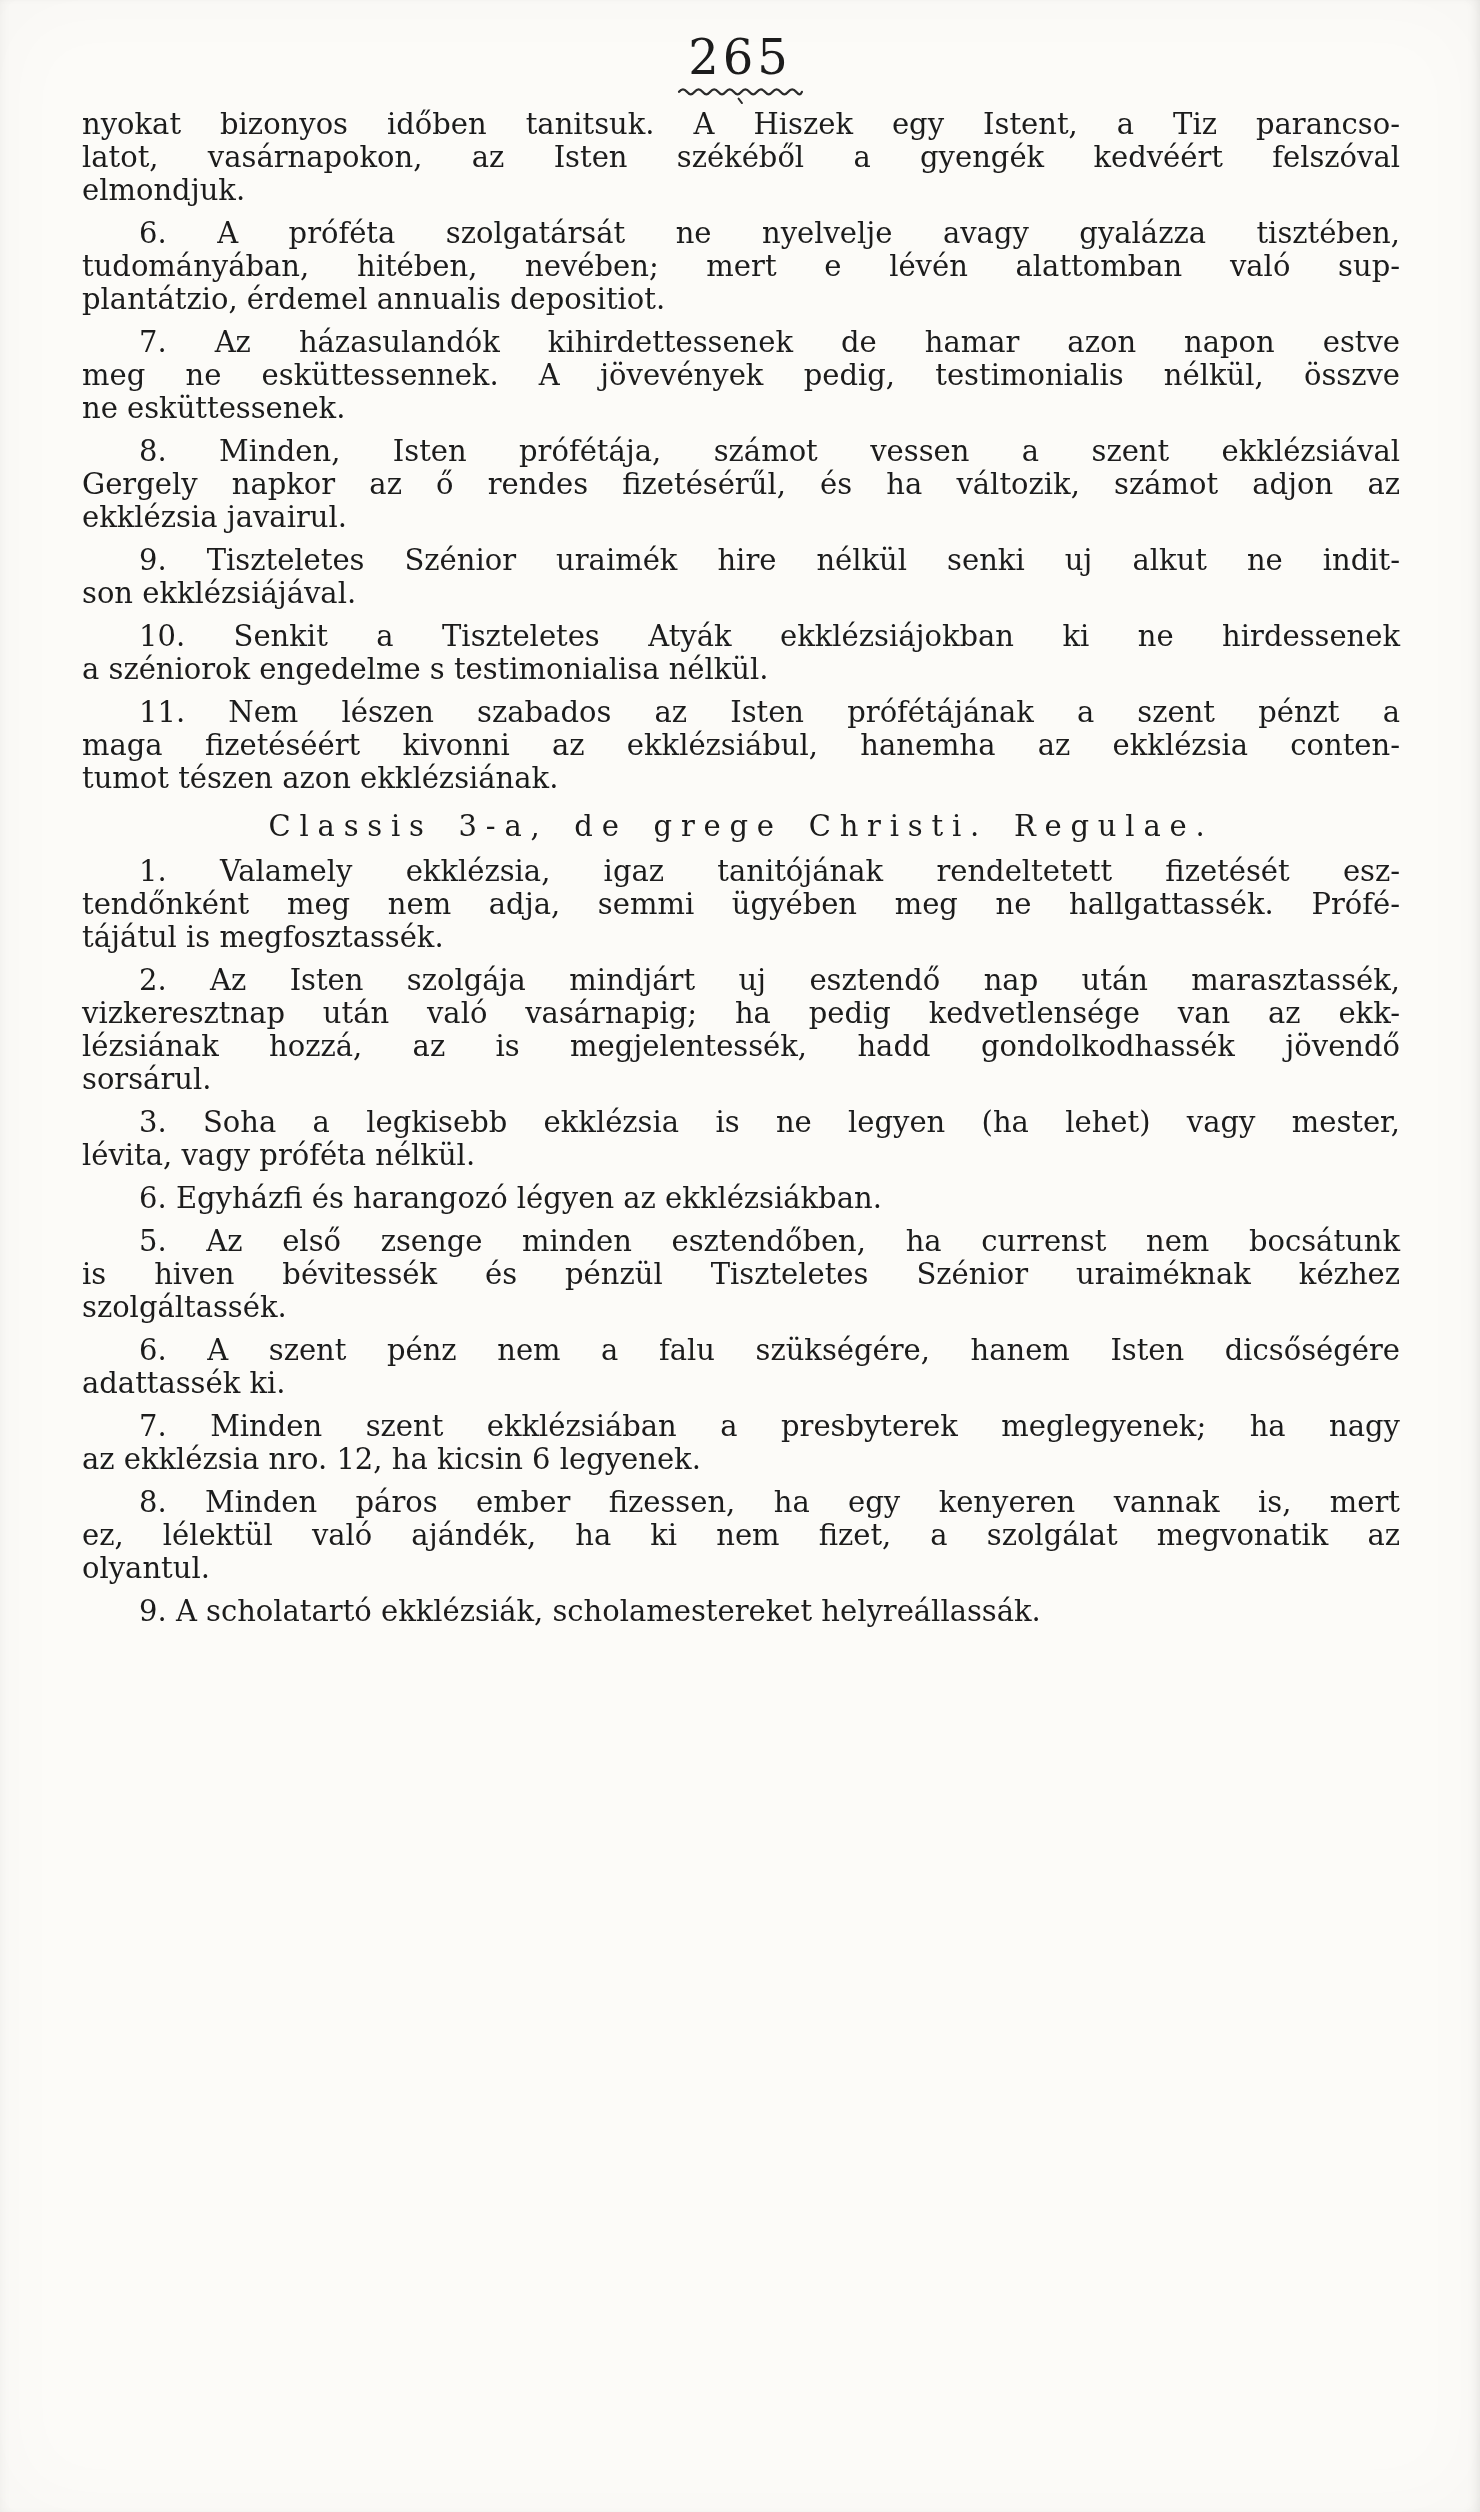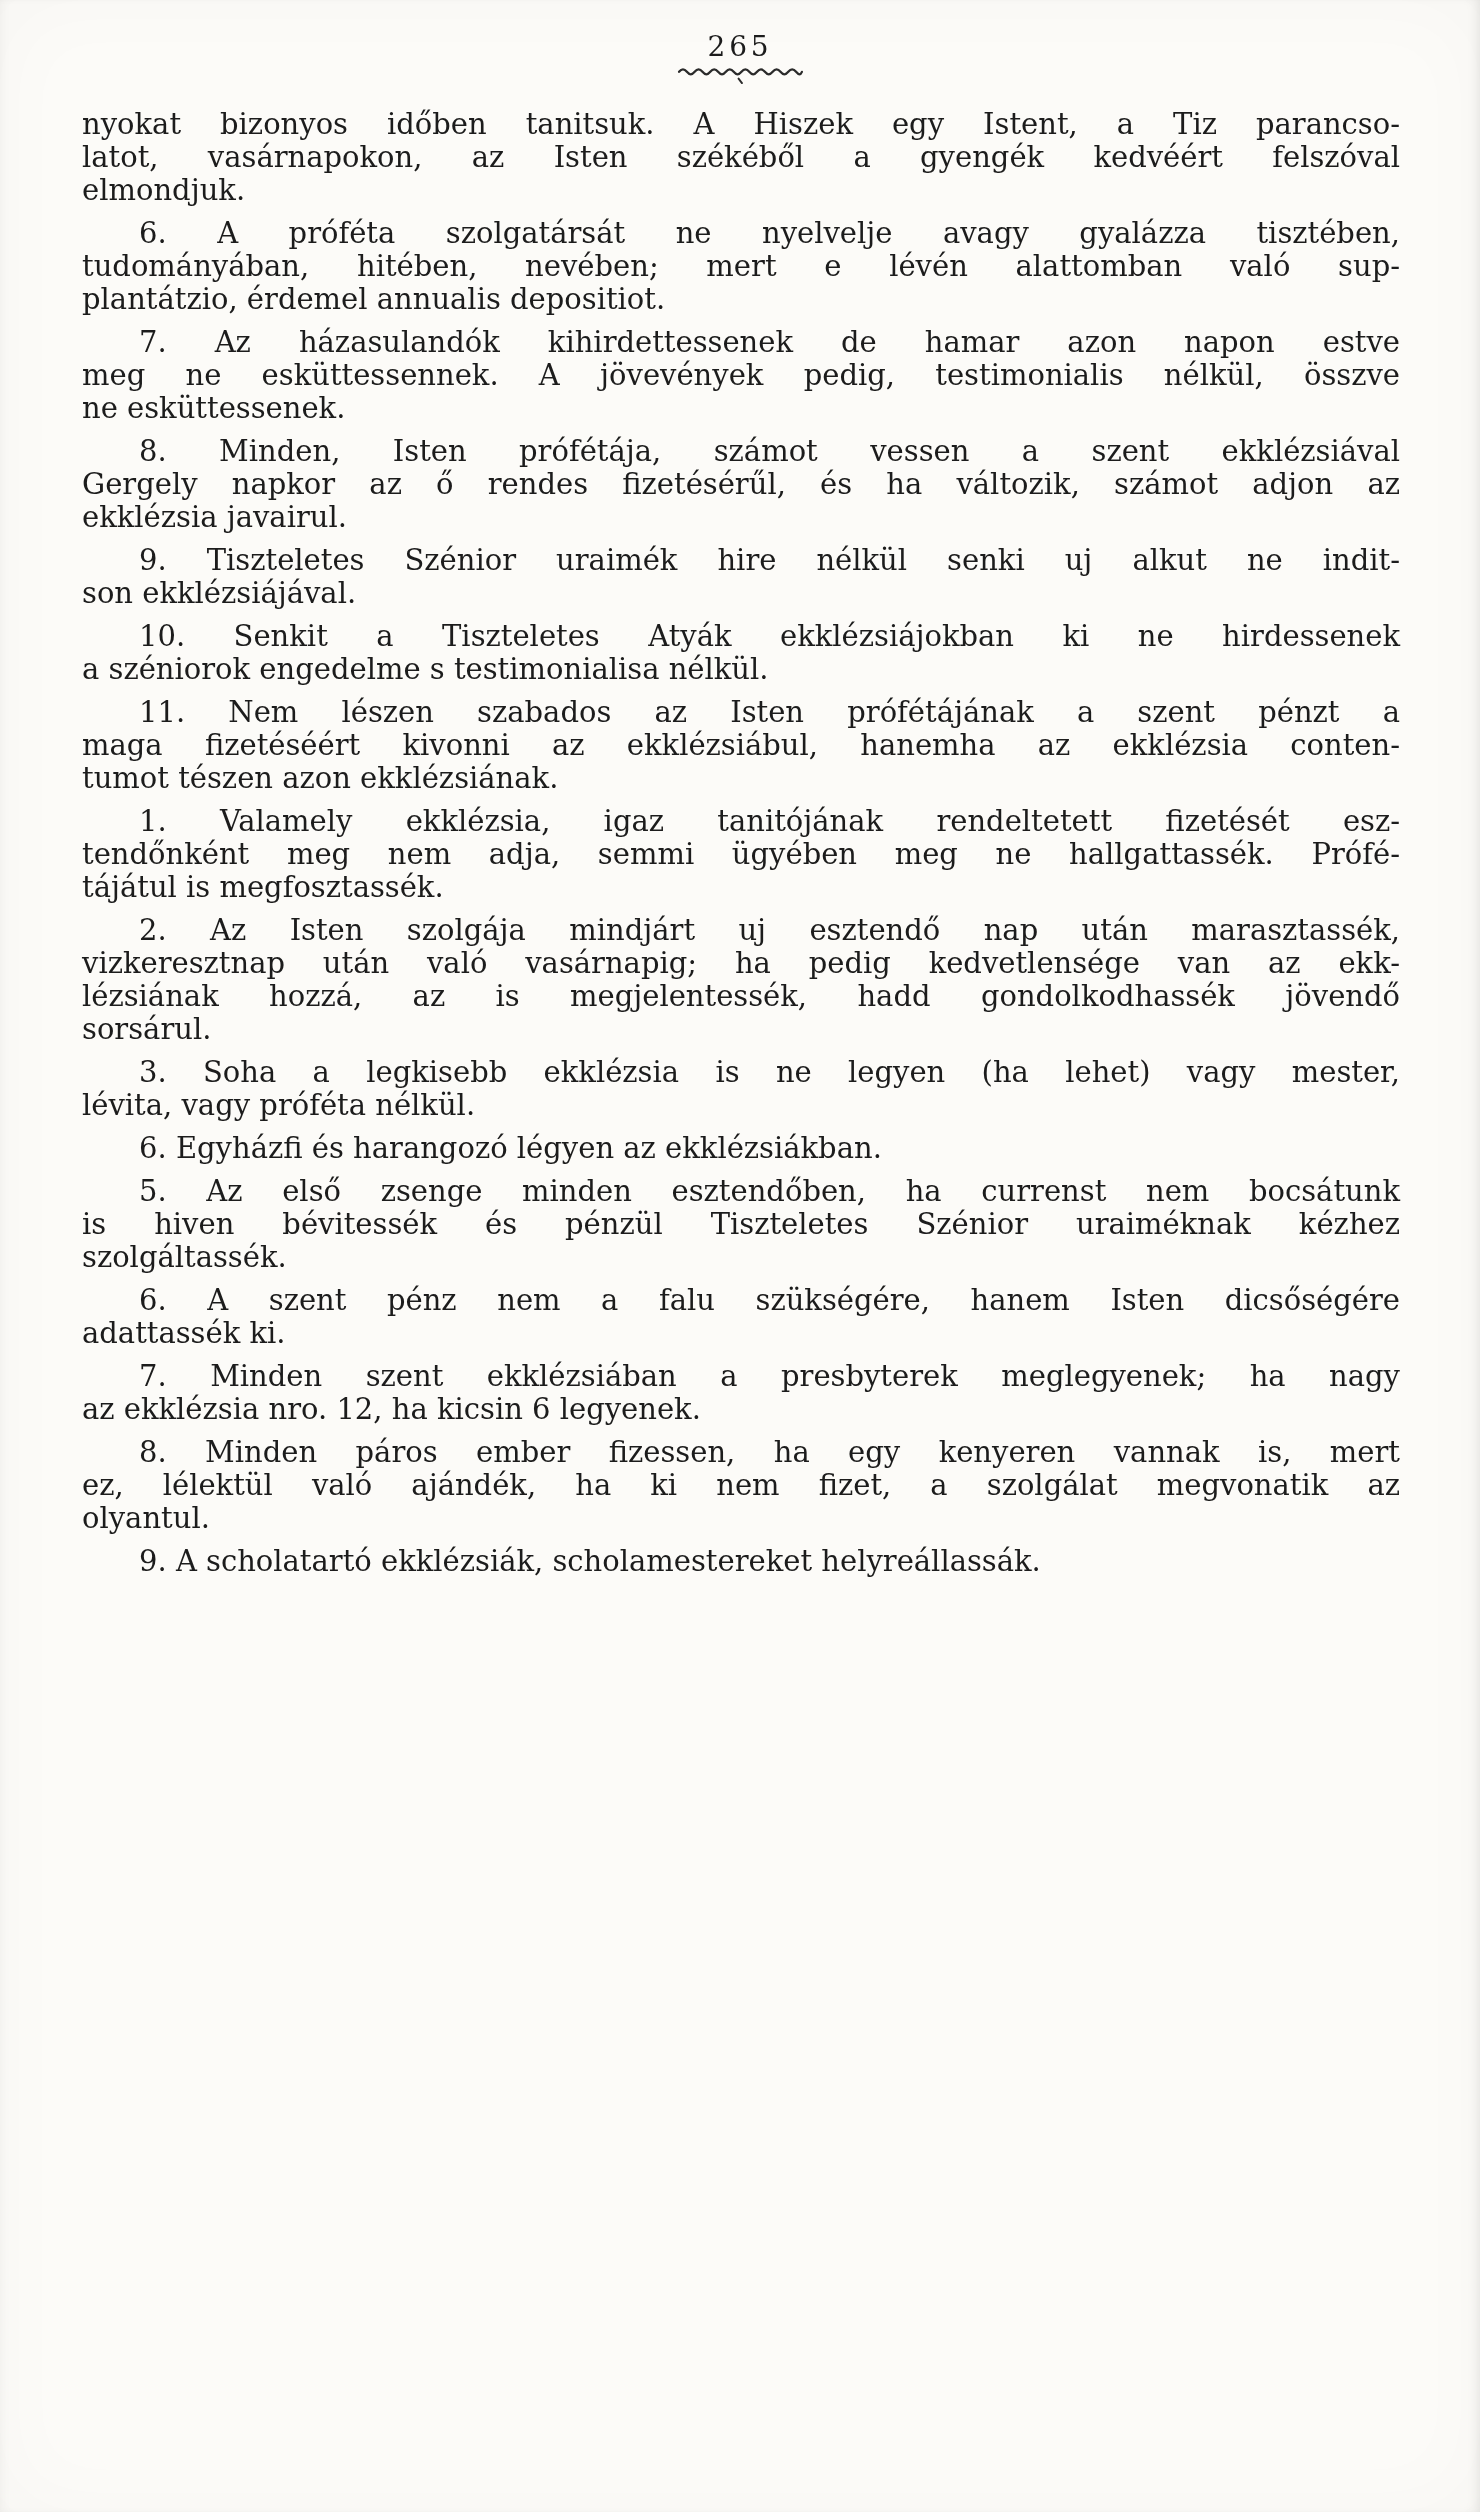--- a/index.html
+++ b/index.html
@@ -24,21 +24,21 @@
     overflow: hidden;
   }
   .page-header {
     position: absolute;
     top: 33px;
     left: 0;
     width: 100%;
     text-align: center;
   }
   .page-number {
-    font-size: 28px;
+    font-size: 48px;
     letter-spacing: 3.9px;
     line-height: 1;
   }
   .squiggle {
     display: block;
     margin: 3.9px auto 0 auto;
   }
   .text-block {
     position: absolute;
     left: 72px;
@@ -105,20 +105,21 @@
       </div>
       <div class="paragraph">
         <div class="line indent">10. Senkit a Tiszteletes Atyák ekklézsiájokban ki ne hirdessenek</div>
         <div class="line last">a széniorok engedelme s testimonialisa nélkül.</div>
       </div>
       <div class="paragraph">
         <div class="line indent">11. Nem lészen szabados az Isten prófétájának a szent pénzt a</div>
         <div class="line">maga fizetéséért kivonni az ekklézsiábul, hanemha az ekklézsia conten-</div>
         <div class="line last">tumot tészen azon ekklézsiának.</div>
       </div>
+      <div class="section-heading">Classis 3-a, de grege Christi. Regulae.</div>
       <div class="paragraph">
         <div class="line indent">1. Valamely ekklézsia, igaz tanitójának rendeltetett fizetését esz-</div>
         <div class="line">tendőnként meg nem adja, semmi ügyében meg ne hallgattassék. Prófé-</div>
         <div class="line last">tájátul is megfosztassék.</div>
       </div>
       <div class="paragraph">
         <div class="line indent">2. Az Isten szolgája mindjárt uj esztendő nap után marasztassék,</div>
         <div class="line">vizkeresztnap után való vasárnapig; ha pedig kedvetlensége van az ekk-</div>
         <div class="line">lézsiának hozzá, az is megjelentessék, hadd gondolkodhassék jövendő</div>
         <div class="line last">sorsárul.</div>

